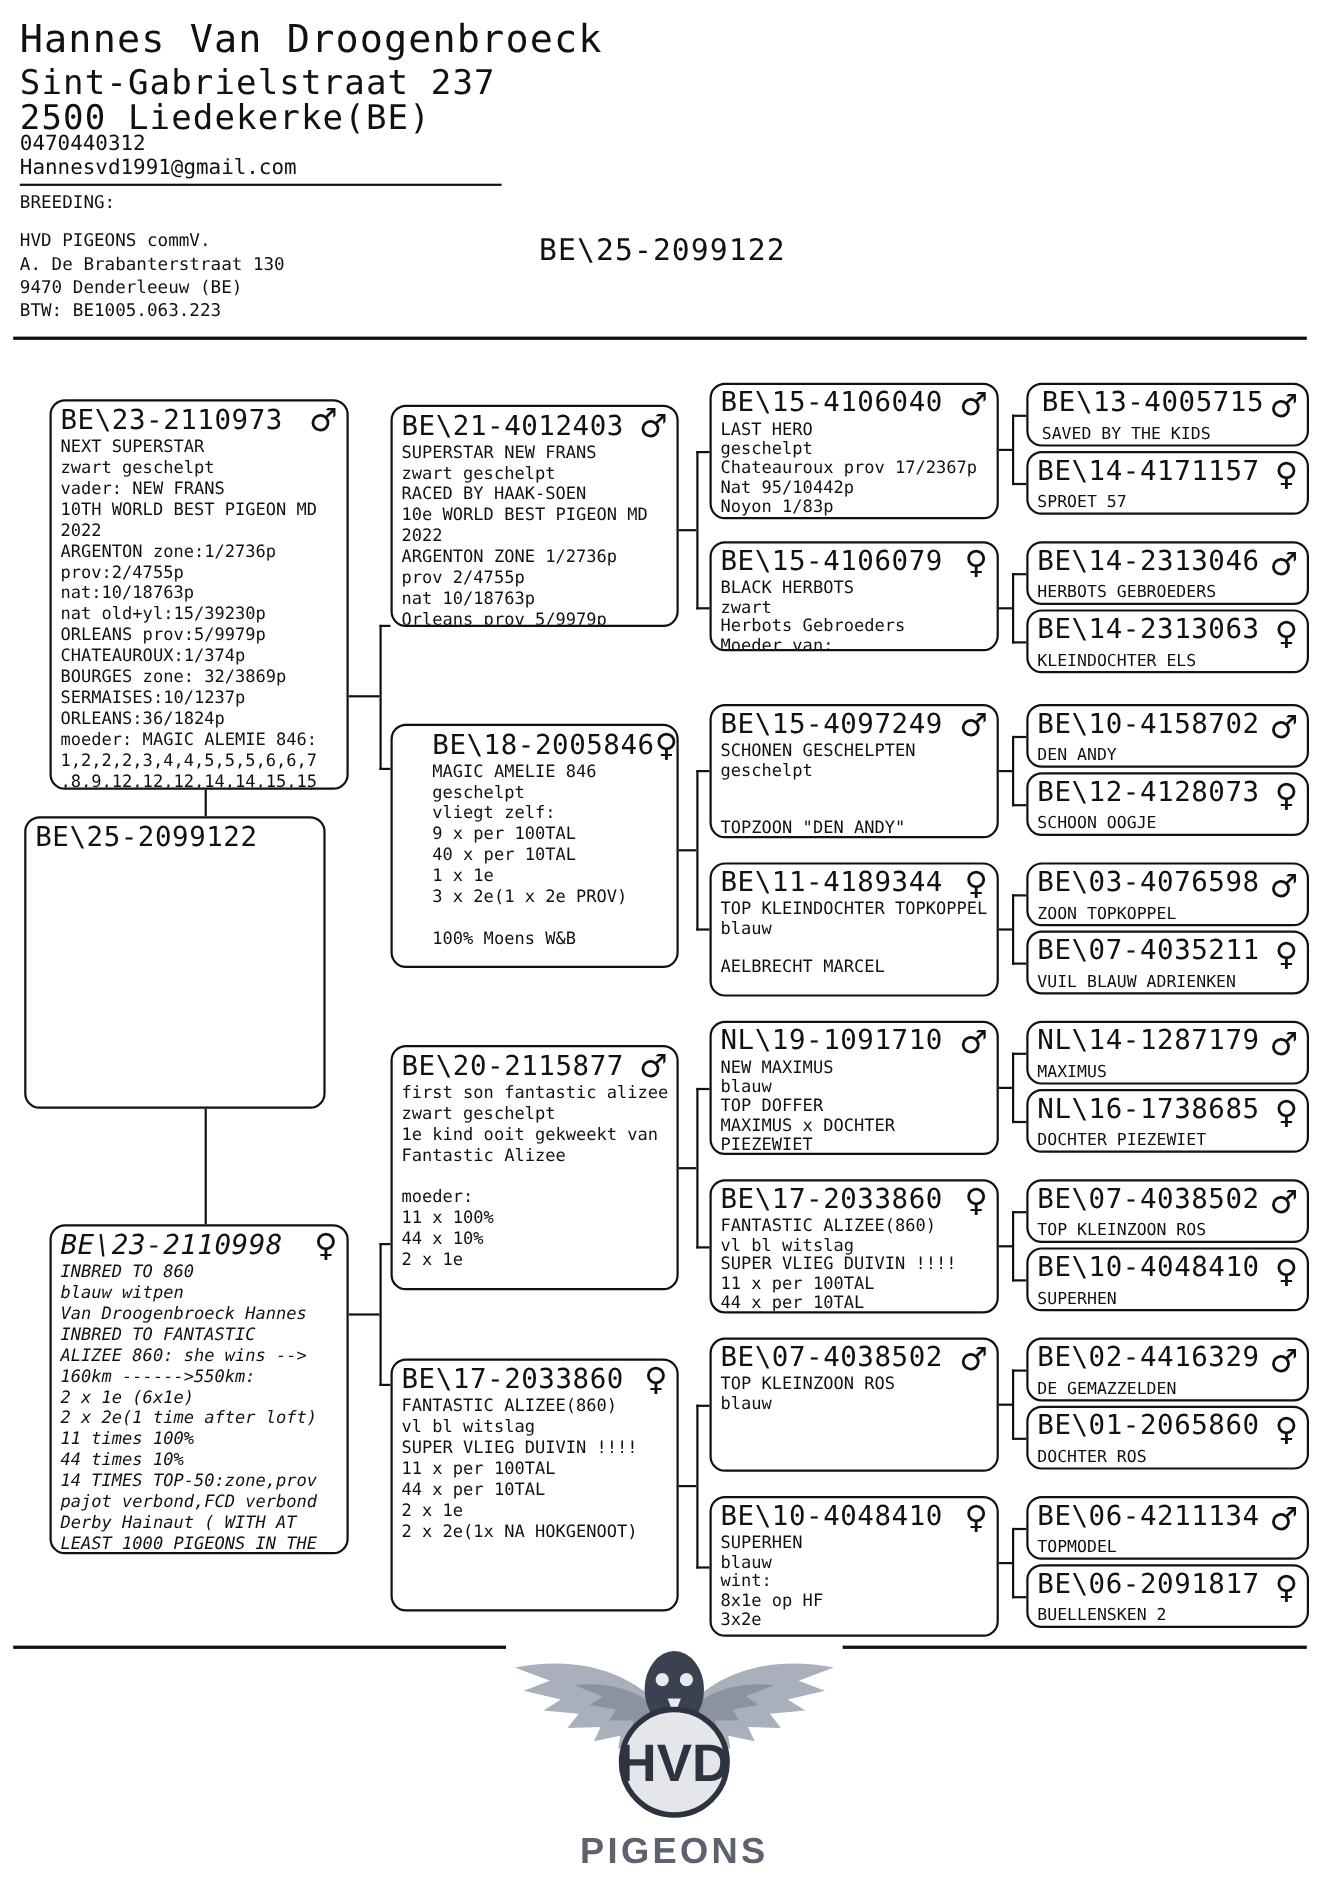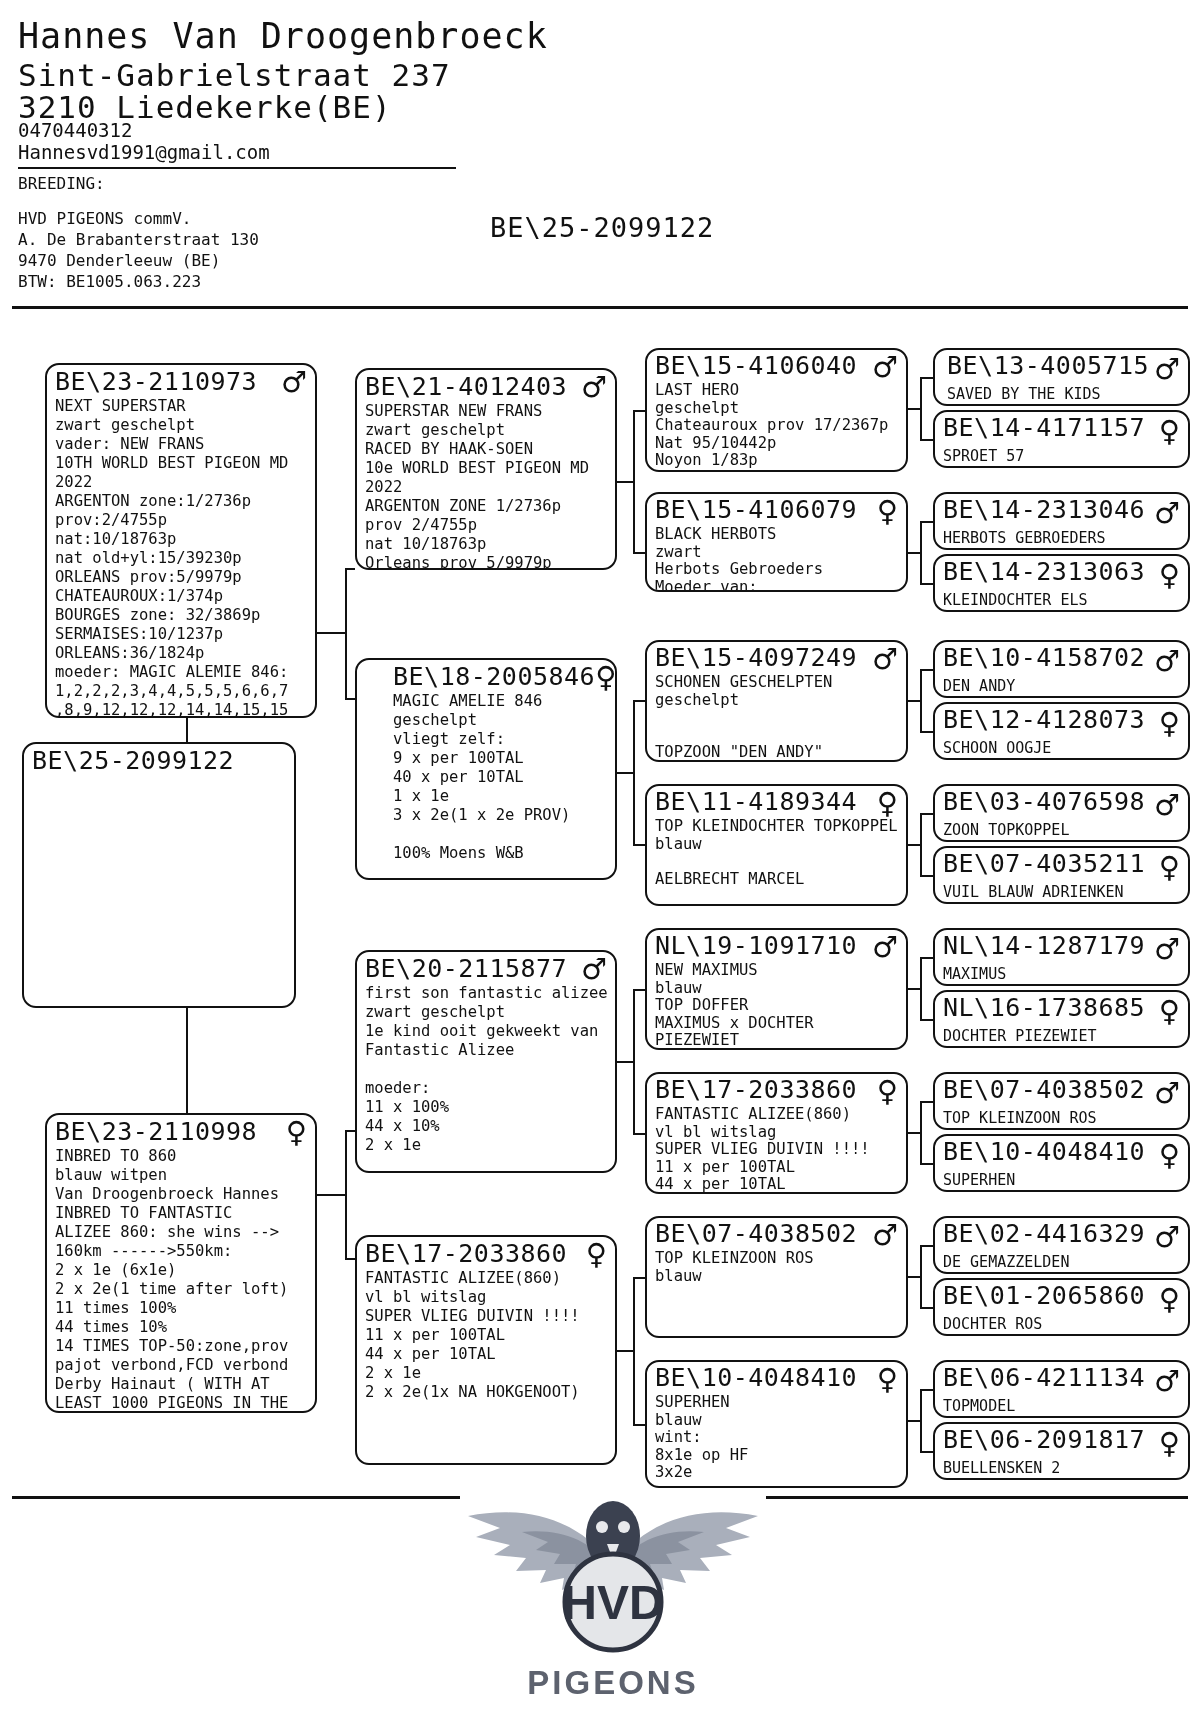--- a/index.html
+++ b/index.html
@@ -25,21 +25,21 @@
   .small .sex{line-height:34px;}
   .conn{position:absolute;background:#111;}
   
   .logo-wrap{position:absolute;left:460px;top:1492px;width:306px;height:215px;}
 </style>
 </head>
 <body>
 
 <div class="abs h-name" style="left:18px;top:16px;">Hannes Van Droogenbroeck</div>
 <div class="abs h-addr" style="left:18px;top:57px;">Sint-Gabrielstraat 237</div>
-<div class="abs h-addr" style="left:18px;top:89px;">3210 Liedekerke(BE)</div>
+<div class="abs h-addr" style="left:18px;top:89px;">2500 Liedekerke(BE)</div>
 <div class="abs h-small" style="left:18px;top:119px;">0470440312</div>
 <div class="abs h-small" style="left:18px;top:141px;">Hannesvd1991@gmail.com</div>
 <div class="abs rule" style="left:18px;top:167px;width:438px;height:2px;"></div>
 <div class="abs h-tiny" style="left:18px;top:173px;">BREEDING:</div>
 <div class="abs h-tiny" style="left:18px;top:208px;">HVD PIGEONS commV.</div>
 <div class="abs h-tiny" style="left:18px;top:229px;">A. De Brabanterstraat 130</div>
 <div class="abs h-tiny" style="left:18px;top:250px;">9470 Denderleeuw (BE)</div>
 <div class="abs h-tiny" style="left:18px;top:271px;">BTW: BE1005.063.223</div>
 <div class="abs ring-head" style="left:490px;top:212px;">BE\25-2099122</div>
 
@@ -68,21 +68,21 @@
 ORLEANS prov:5/9979p
 CHATEAUROUX:1/374p
 BOURGES zone: 32/3869p
 SERMAISES:10/1237p
 ORLEANS:36/1824p
 moeder: MAGIC ALEMIE 846:
 1,2,2,2,3,4,4,5,5,5,6,6,7
 ,8,9,12,12,12,14,14,15,15</div>
 </div>
 
-<div class="pbox" style="left:45px;top:1113px;width:272px;height:300px;">
+<div class="pbox" style="left:45px;top:1113px;width:272px;height:300px;font-style:italic;">
   <div class="ptitle">
       <span class="ring">BE\23-2110998</span>
       <span class="sex">♀</span>
     </div>
   <div class="pbody">INBRED TO 860
 blauw witpen
 Van Droogenbroeck Hannes
 INBRED TO FANTASTIC
 ALIZEE 860: she wins --&gt;
 160km ------&gt;550km:

